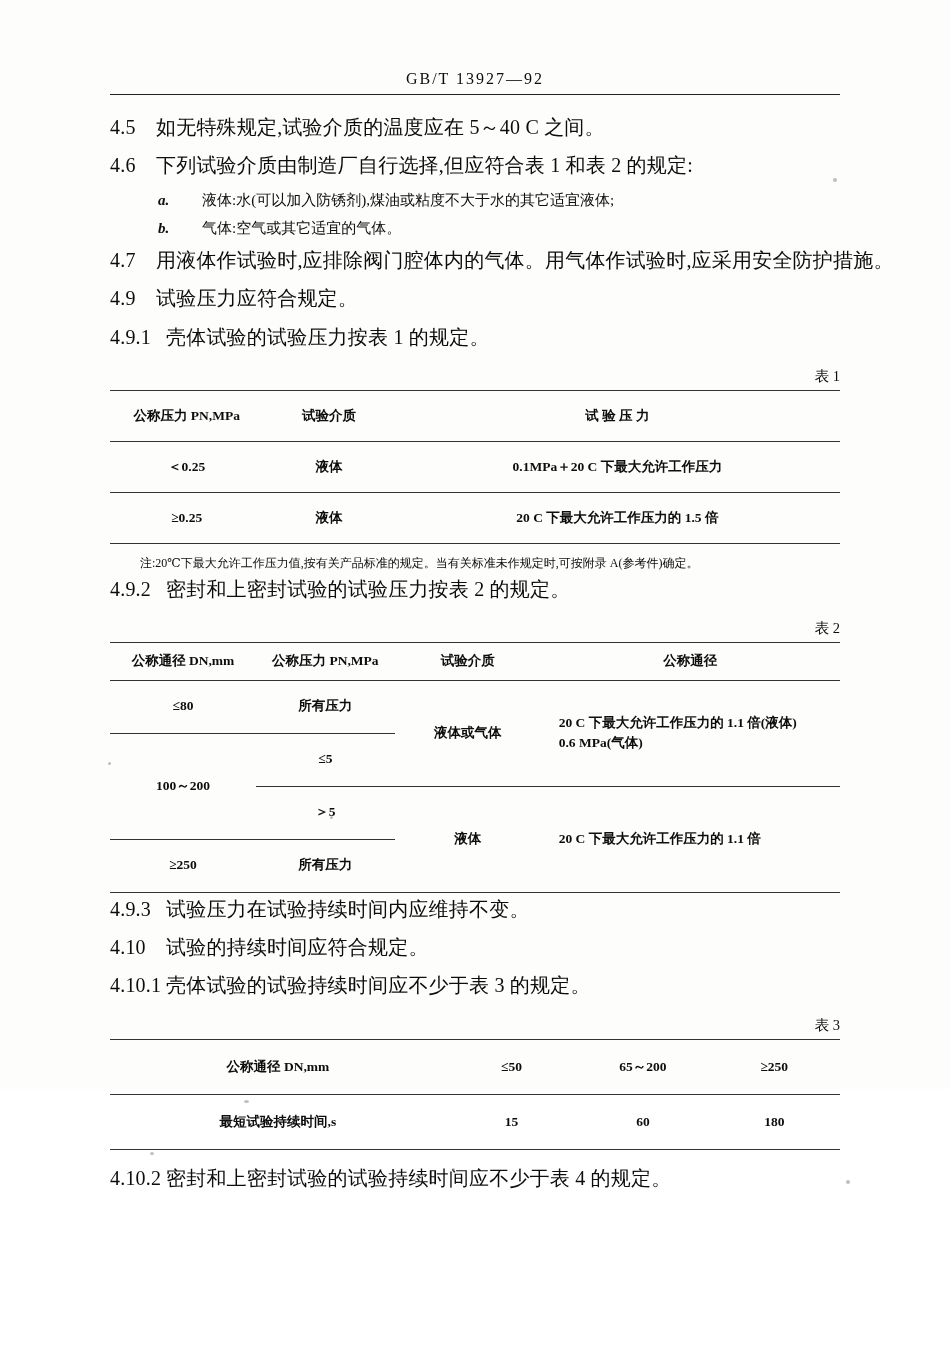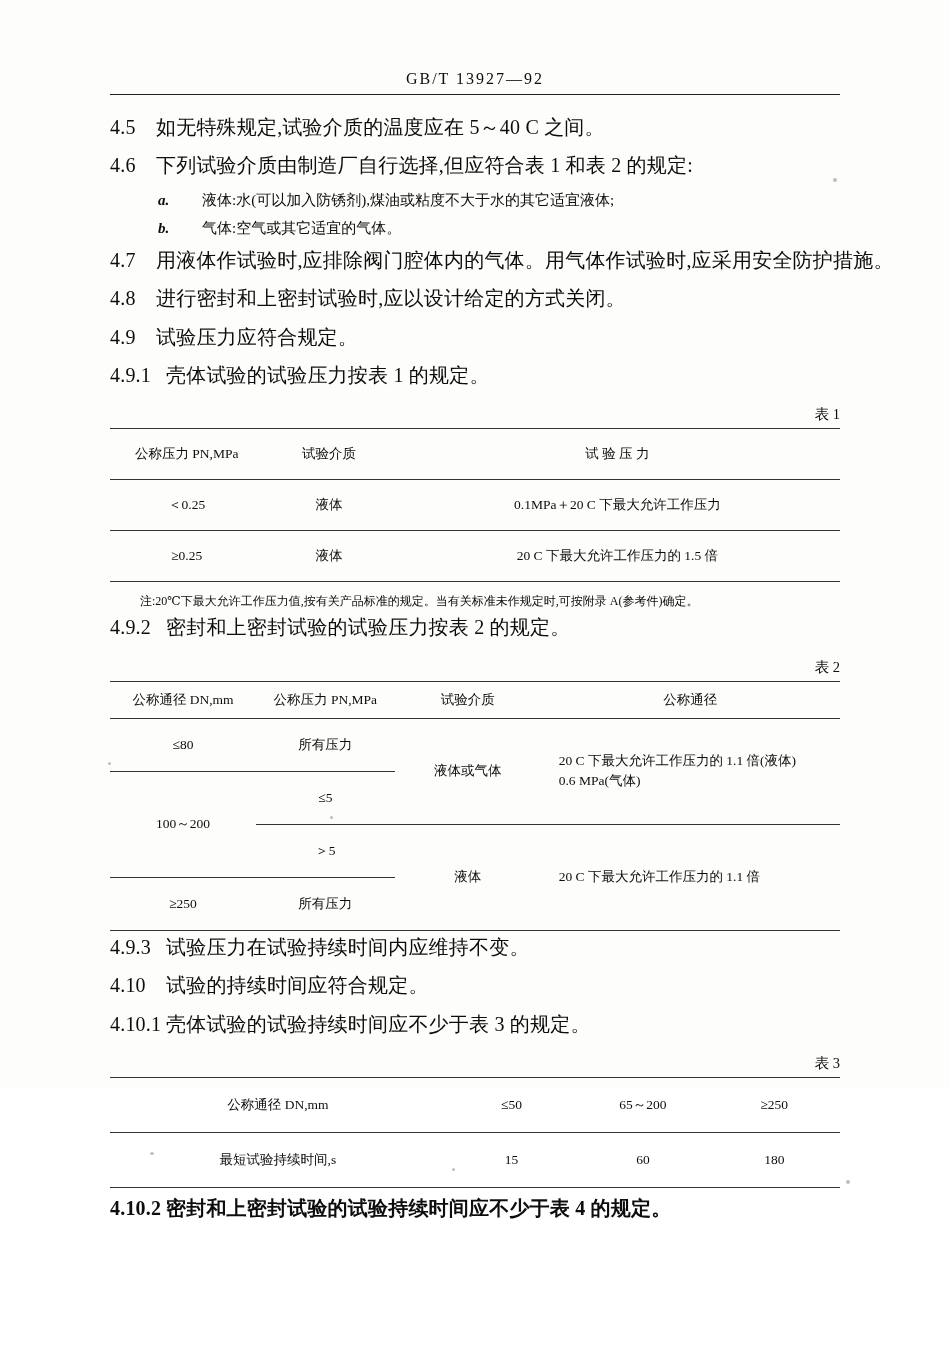--- a/index.html
+++ b/index.html
@@ -83,20 +83,21 @@
     border: 1px solid #333;
     text-align: center;
     vertical-align: middle;
     padding: 8px 4px;
     font-weight: normal;
     line-height: 1.5;
   }
   table.t.topbot td, table.t.topbot th {
     border-left: none;
     border-right: none;
+    font-weight: bold;
   }
   table.t .cellv {
     border-left: 1px solid #333;
     border-right: 1px solid #333;
   }
   .t1 td, .t1 th { height: 34px; }
   .note {
     font-size: 12px;
     margin: 10px 0 1px 0;
     padding-left: 30px;
@@ -135,23 +136,20 @@
     </p>
 
     <p class="sub-item">
       <span class="mark">b.</span><span>气体:空气或其它适宜的气体。</span>
     </p>
 
     <p class="para">
       <span class="num">4.7</span><span>用液体作试验时,应排除阀门腔体内的气体。用气体作试验时,应采用安全防护措施。</span>
     </p>
 
-    <p class="para">
-      <span class="num">4.8</span><span>进行密封和上密封试验时,应以设计给定的方式关闭。</span>
-    </p>
 
     <p class="para">
       <span class="num">4.9</span><span>试验压力应符合规定。</span>
     </p>
 
     <p class="para">
       <span class="num wide">4.9.1</span><span>壳体试验的试验压力按表 1 的规定。</span>
     </p>
 
     <div class="table-caption">表 1</div>
@@ -260,21 +258,21 @@
         </tr>
         <tr>
           <td class="cellv">最短试验持续时间,s</td>
           <td class="cellv">15</td>
           <td class="cellv">60</td>
           <td>180</td>
         </tr>
       </tbody>
     </table>
 
-    <p class="para" style="margin-top:4px;font-weight:bold;">
+    <p class="para" style="margin-top:12px;">
       <span class="num wide">4.10.2</span><span>密封和上密封试验的试验持续时间应不少于表 4 的规定。</span>
     </p>
 
   </div>
 
   <div class="speck" style="left:833px; top:178px; width:4px; height:4px;"></div>
   <div class="speck" style="left:108px; top:762px; width:3px; height:3px;"></div>
   <div class="speck" style="left:244px; top:1100px; width:5px; height:3px;"></div>
   <div class="speck" style="left:150px; top:1152px; width:4px; height:3px;"></div>
   <div class="speck" style="left:452px; top:1168px; width:3px; height:3px;"></div>

